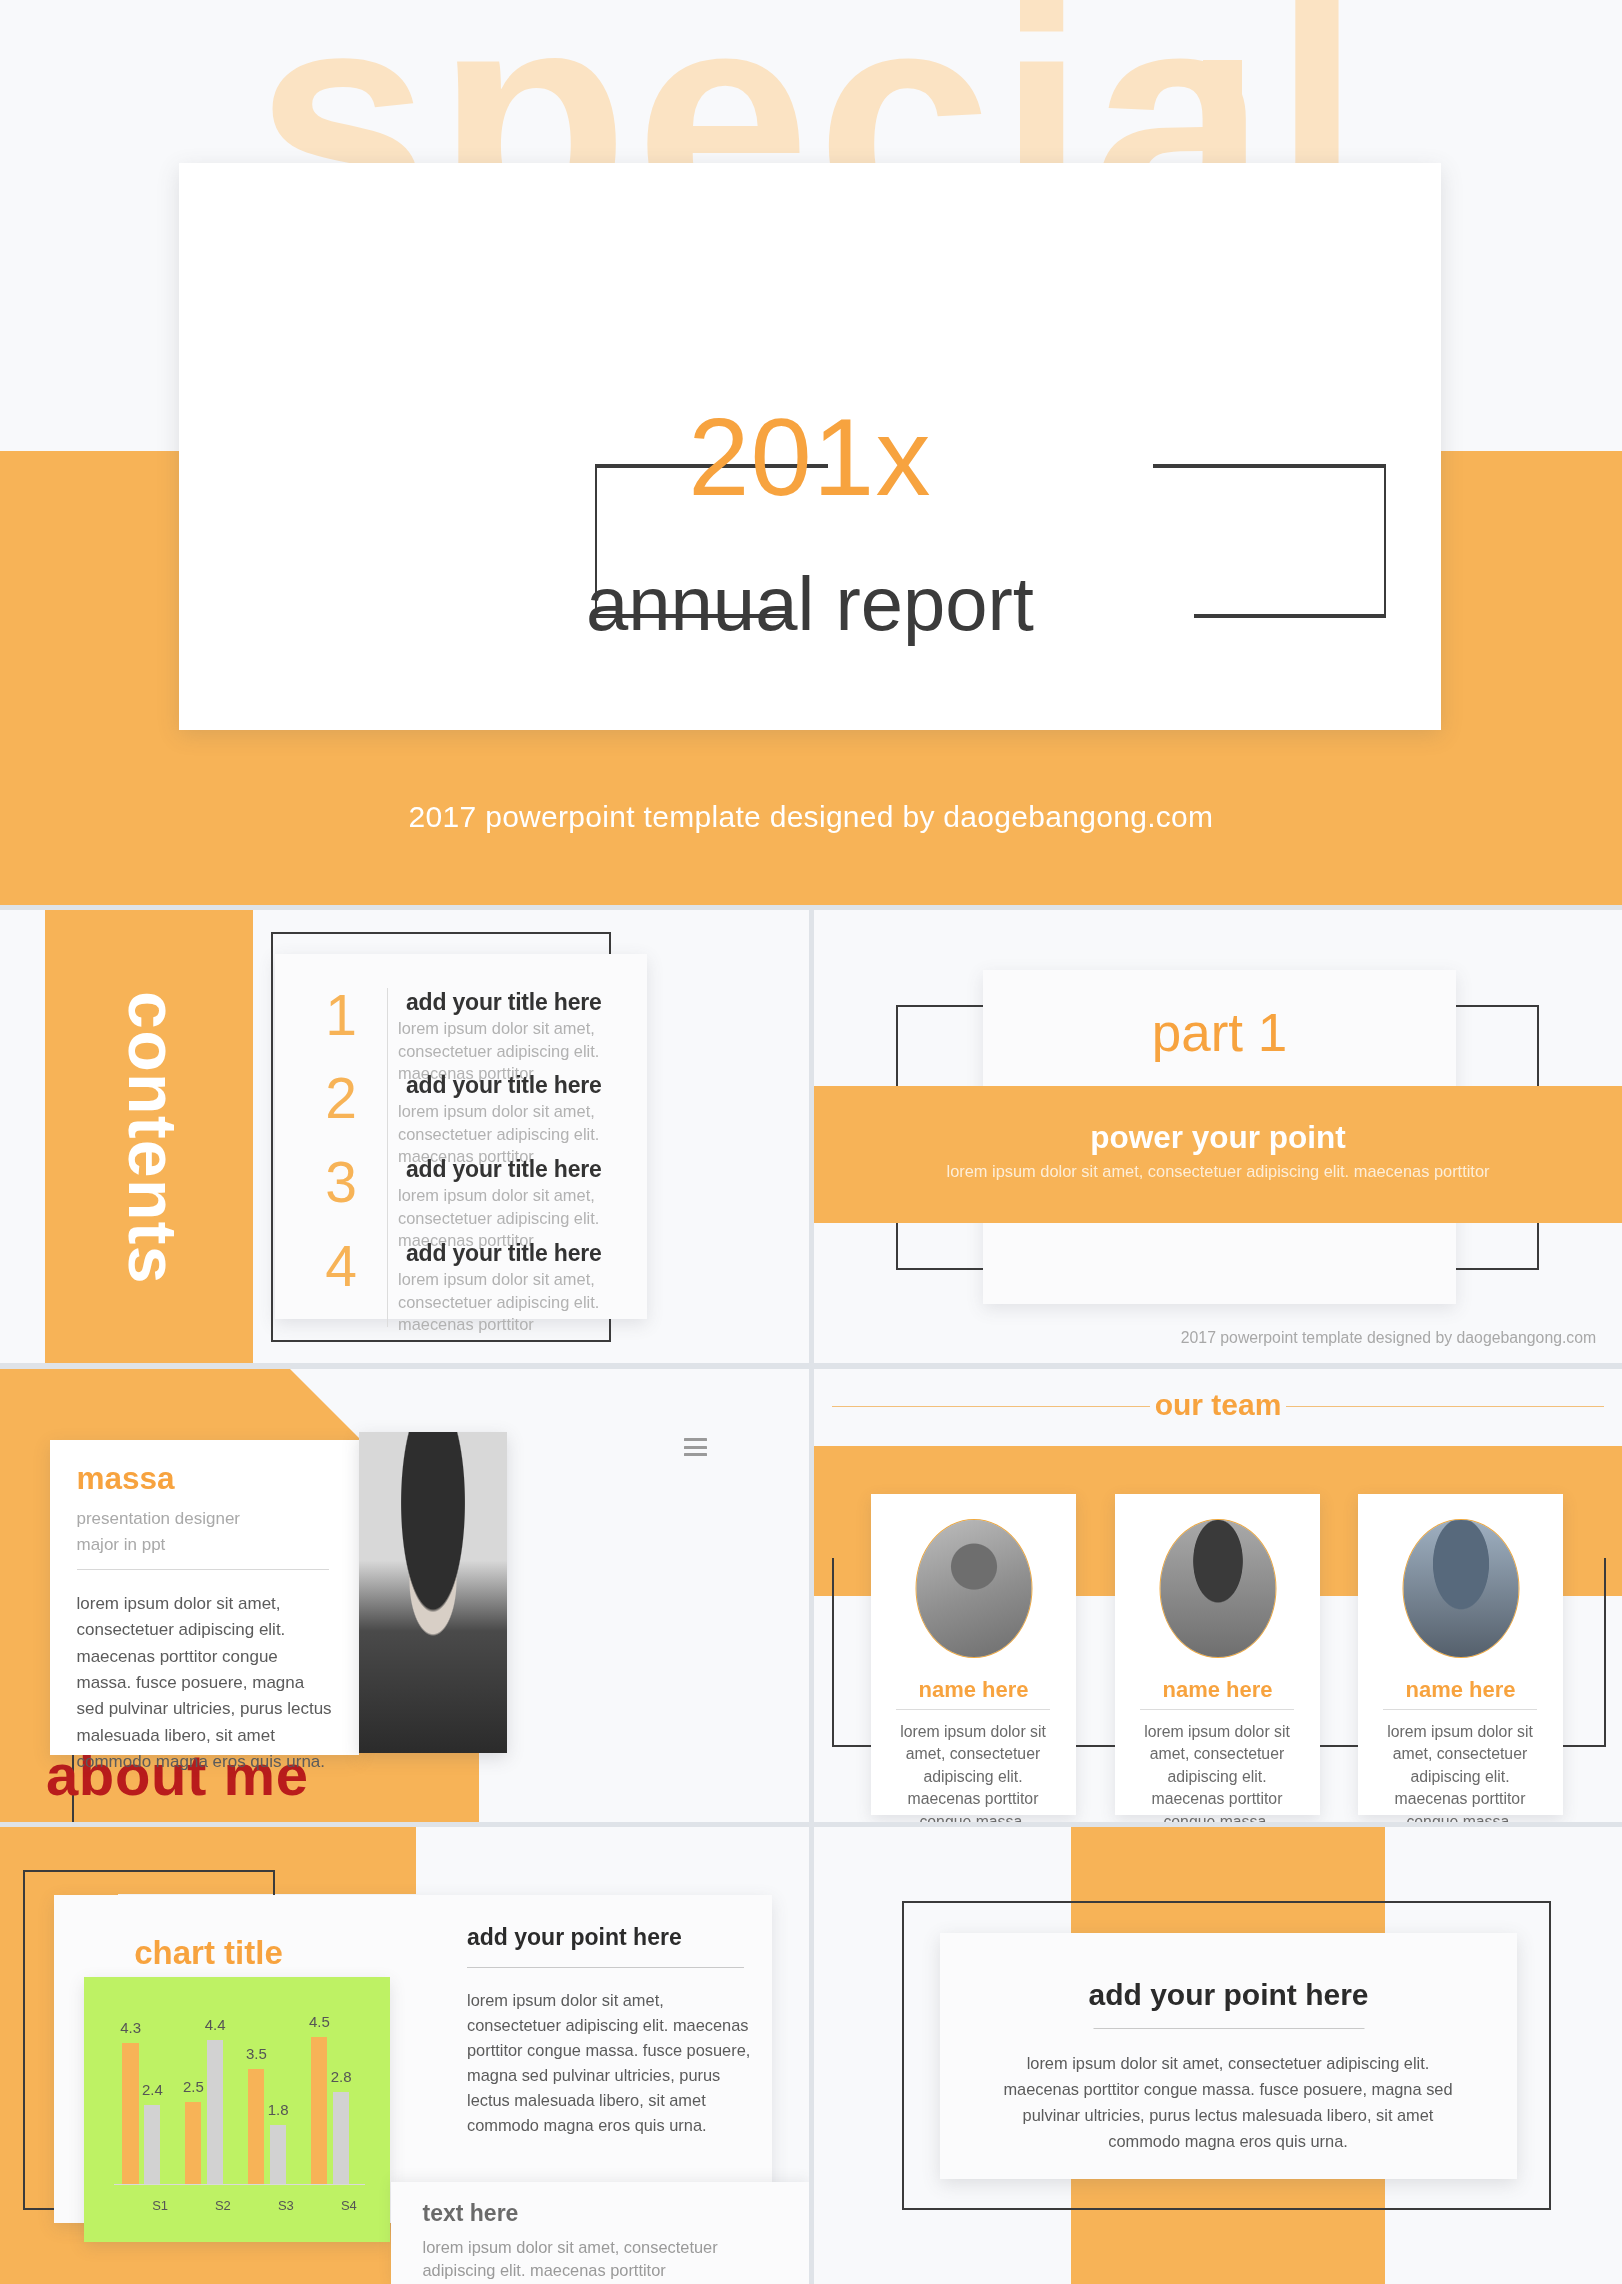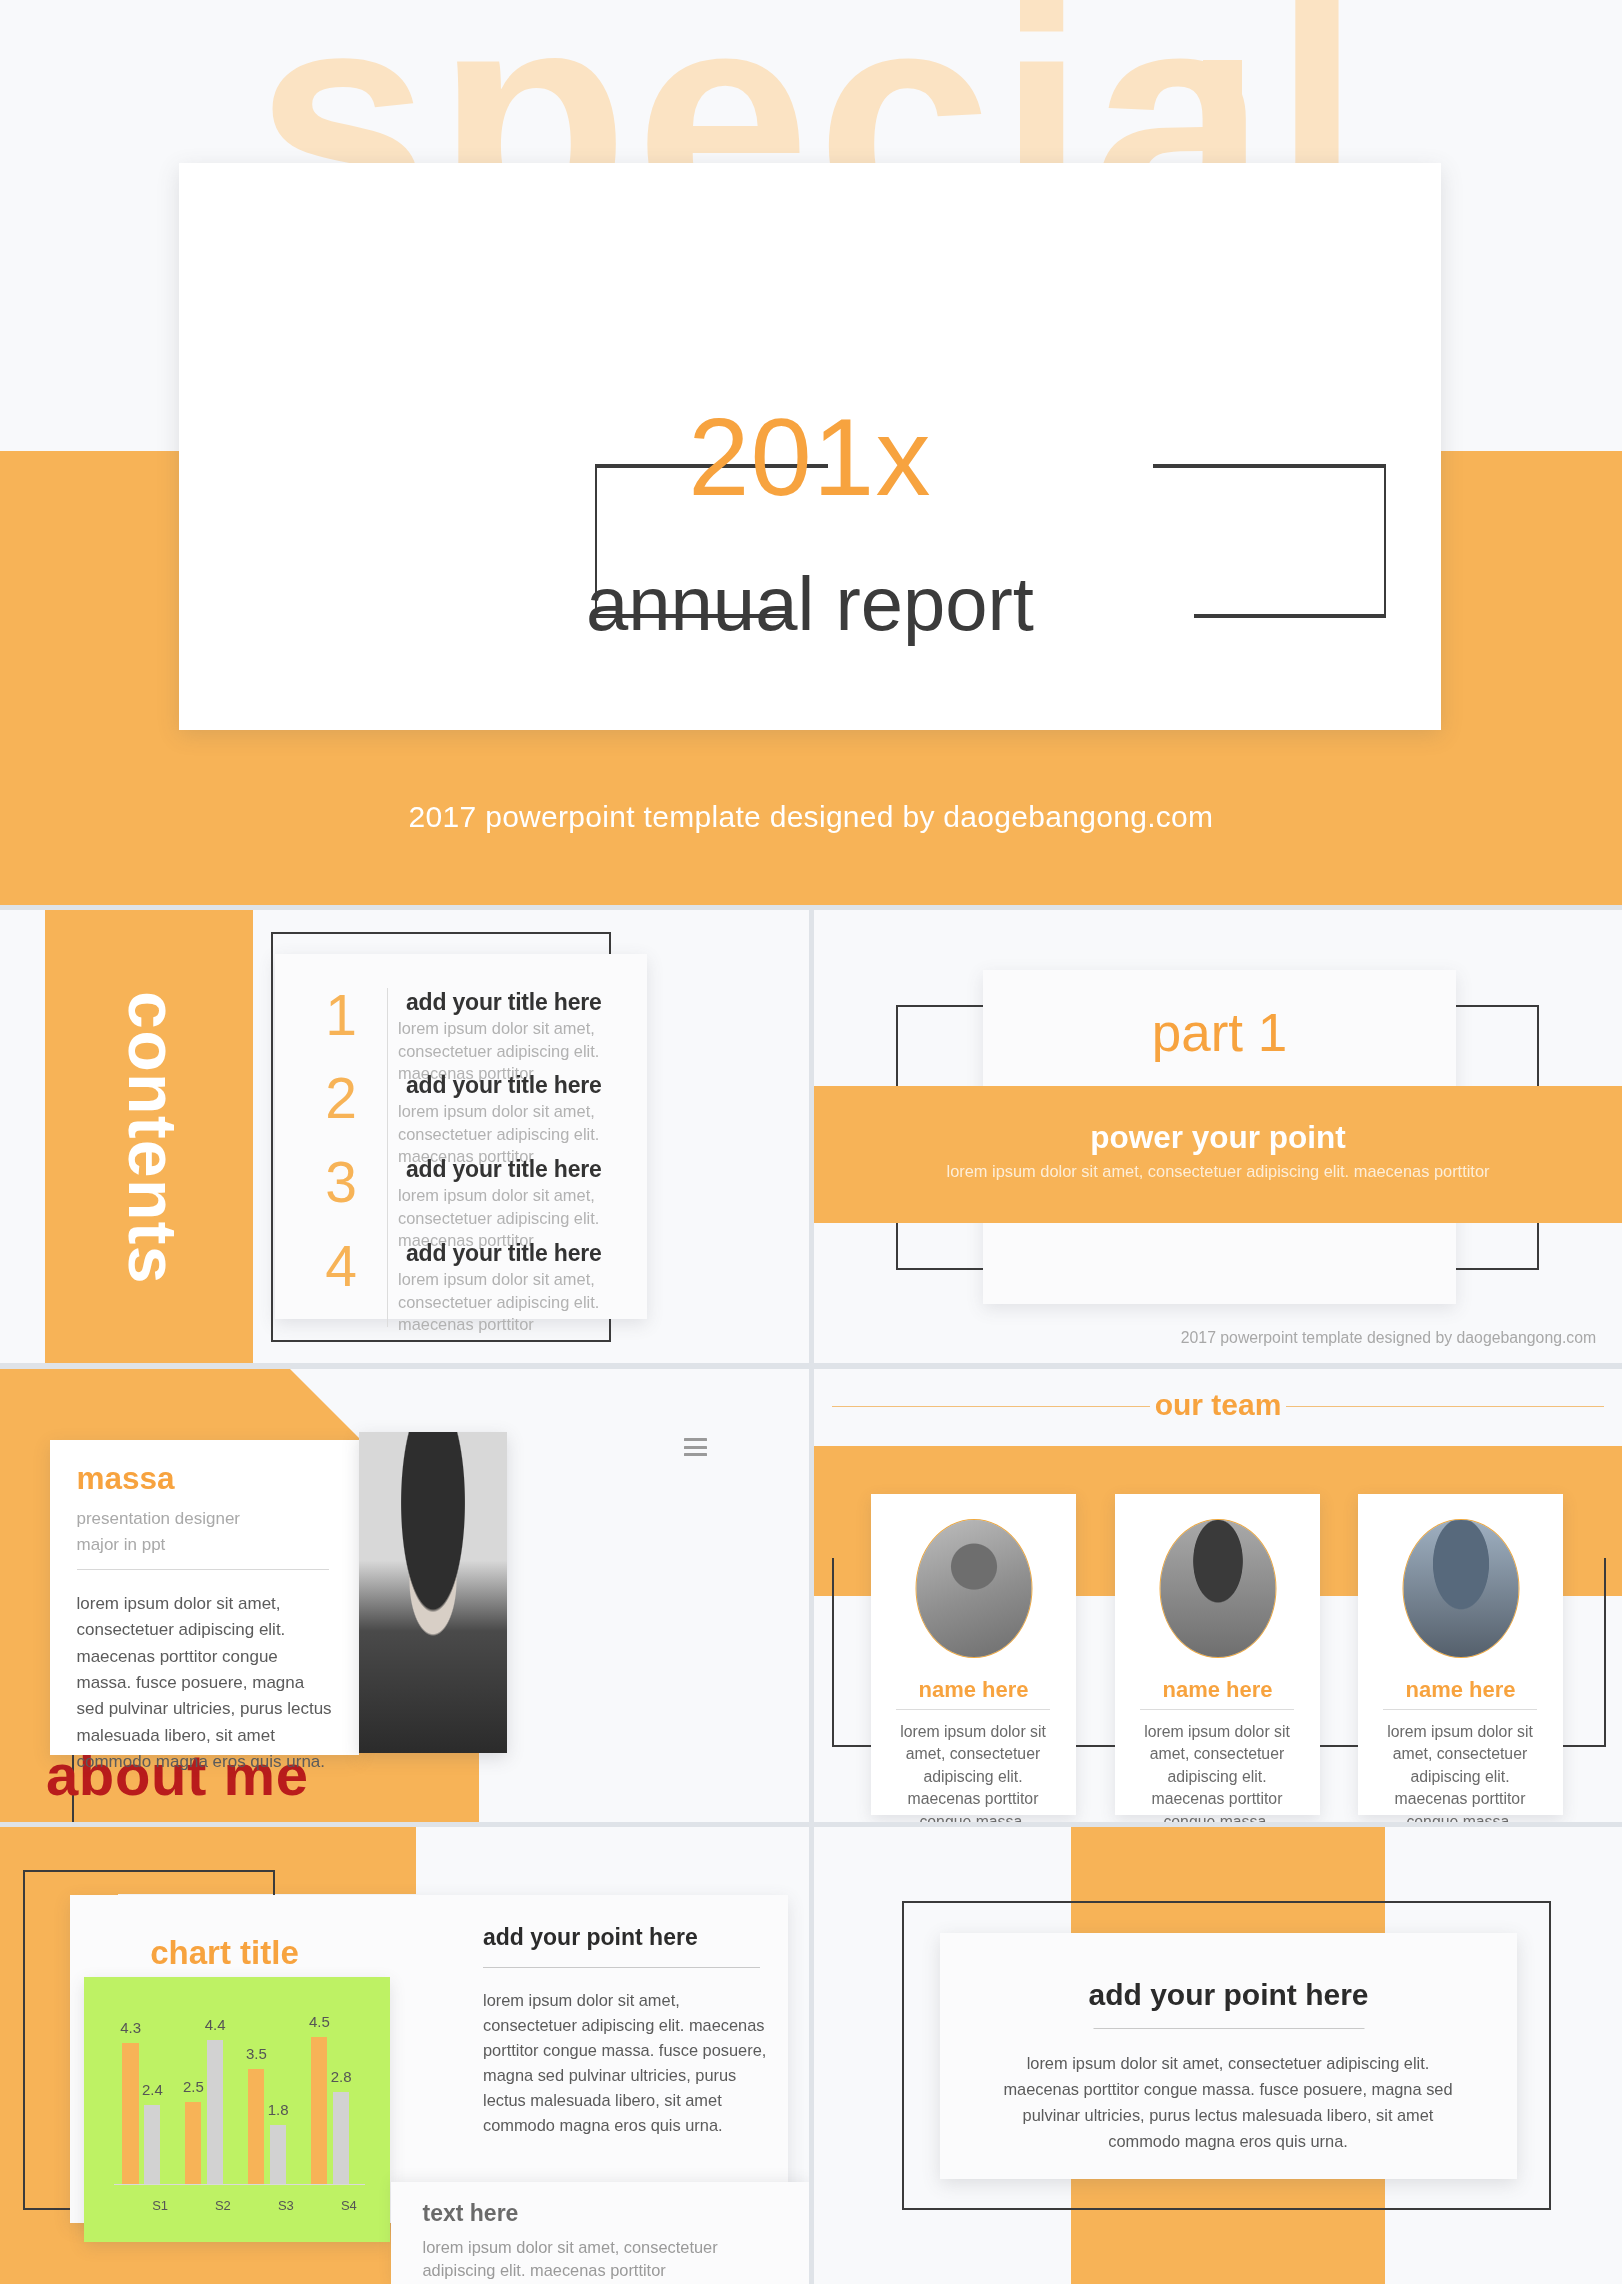--- a/index.html
+++ b/index.html
@@ -96,21 +96,21 @@
   .ot-avatar{position:absolute;left:50%;top:25px;transform:translateX(-50%);
     width:117px;height:139px;border-radius:50%;border:1.9px solid #f0a93e;overflow:hidden;background:#cfcfcf;}
   .ot-name{position:absolute;left:0;right:0;top:183px;text-align:center;font-size:22px;font-weight:700;color:#f7a33f;}
   .ot-rule{position:absolute;left:25px;top:215px;width:154px;height:0.6px;background:#dcdcdc;}
   .ot-desc{position:absolute;left:25px;top:227px;width:154px;text-align:center;font-size:15.8px;line-height:1.42;color:#6a6a6a;font-weight:300;}
   .ch-bg1b{position:absolute;left:0;top:0;width:416px;height:457px;background:#f7b357;
     clip-path:polygon(0 0,416px 0,416px 67px,118px 67px,118px 326px,416px 326px,416px 457px,0 457px);}
   .ch-bgr{position:absolute;left:391px;top:326px;width:63px;height:132px;background:#f7b357;}
   .ch-frame{position:absolute;left:23px;top:43px;width:252px;height:340px;border:2.5px solid #3b3b3b;}
   .ch-card{position:absolute;left:54px;top:68px;width:718px;height:328px;background:#fbfbfc;
-    box-shadow:0 5px 16.4px rgba(80,80,90,.14);margin-left:16px;}
+    box-shadow:0 5px 16.4px rgba(80,80,90,.14);}
   .ch-title{position:absolute;left:0;top:39px;width:309px;text-align:center;font-size:33px;font-weight:700;color:#f7a33f;}
   .ch-plotcard{position:absolute;left:84px;top:150px;width:306px;height:265px;background:#bef264;box-shadow:0 5px 15px rgba(80,80,90,.15);}
   .ch-plot{position:absolute;left:15.8px;top:19px;width:271px;height:189px;}
   .ch-axis{position:absolute;left:14px;right:6.3px;bottom:0;height:0.6px;background:#dadada;}
   .ch-grp{position:absolute;bottom:0.6px;width:57px;height:100%;}
   .ch-bar{position:absolute;bottom:0;width:16.4px;}
   .ch-bar.o{left:11.3px;background:#f7b357;}
   .ch-bar.g{left:33px;background:#d2d2d2;}
   .ch-val{position:absolute;width:38px;left:-10.7px;top:-24px;text-align:center;font-size:15px;color:#555;font-weight:300;}
   .ch-xlab{position:absolute;bottom:-29px;left:0;width:57px;text-align:right;font-size:13px;color:#555;font-weight:300;}

